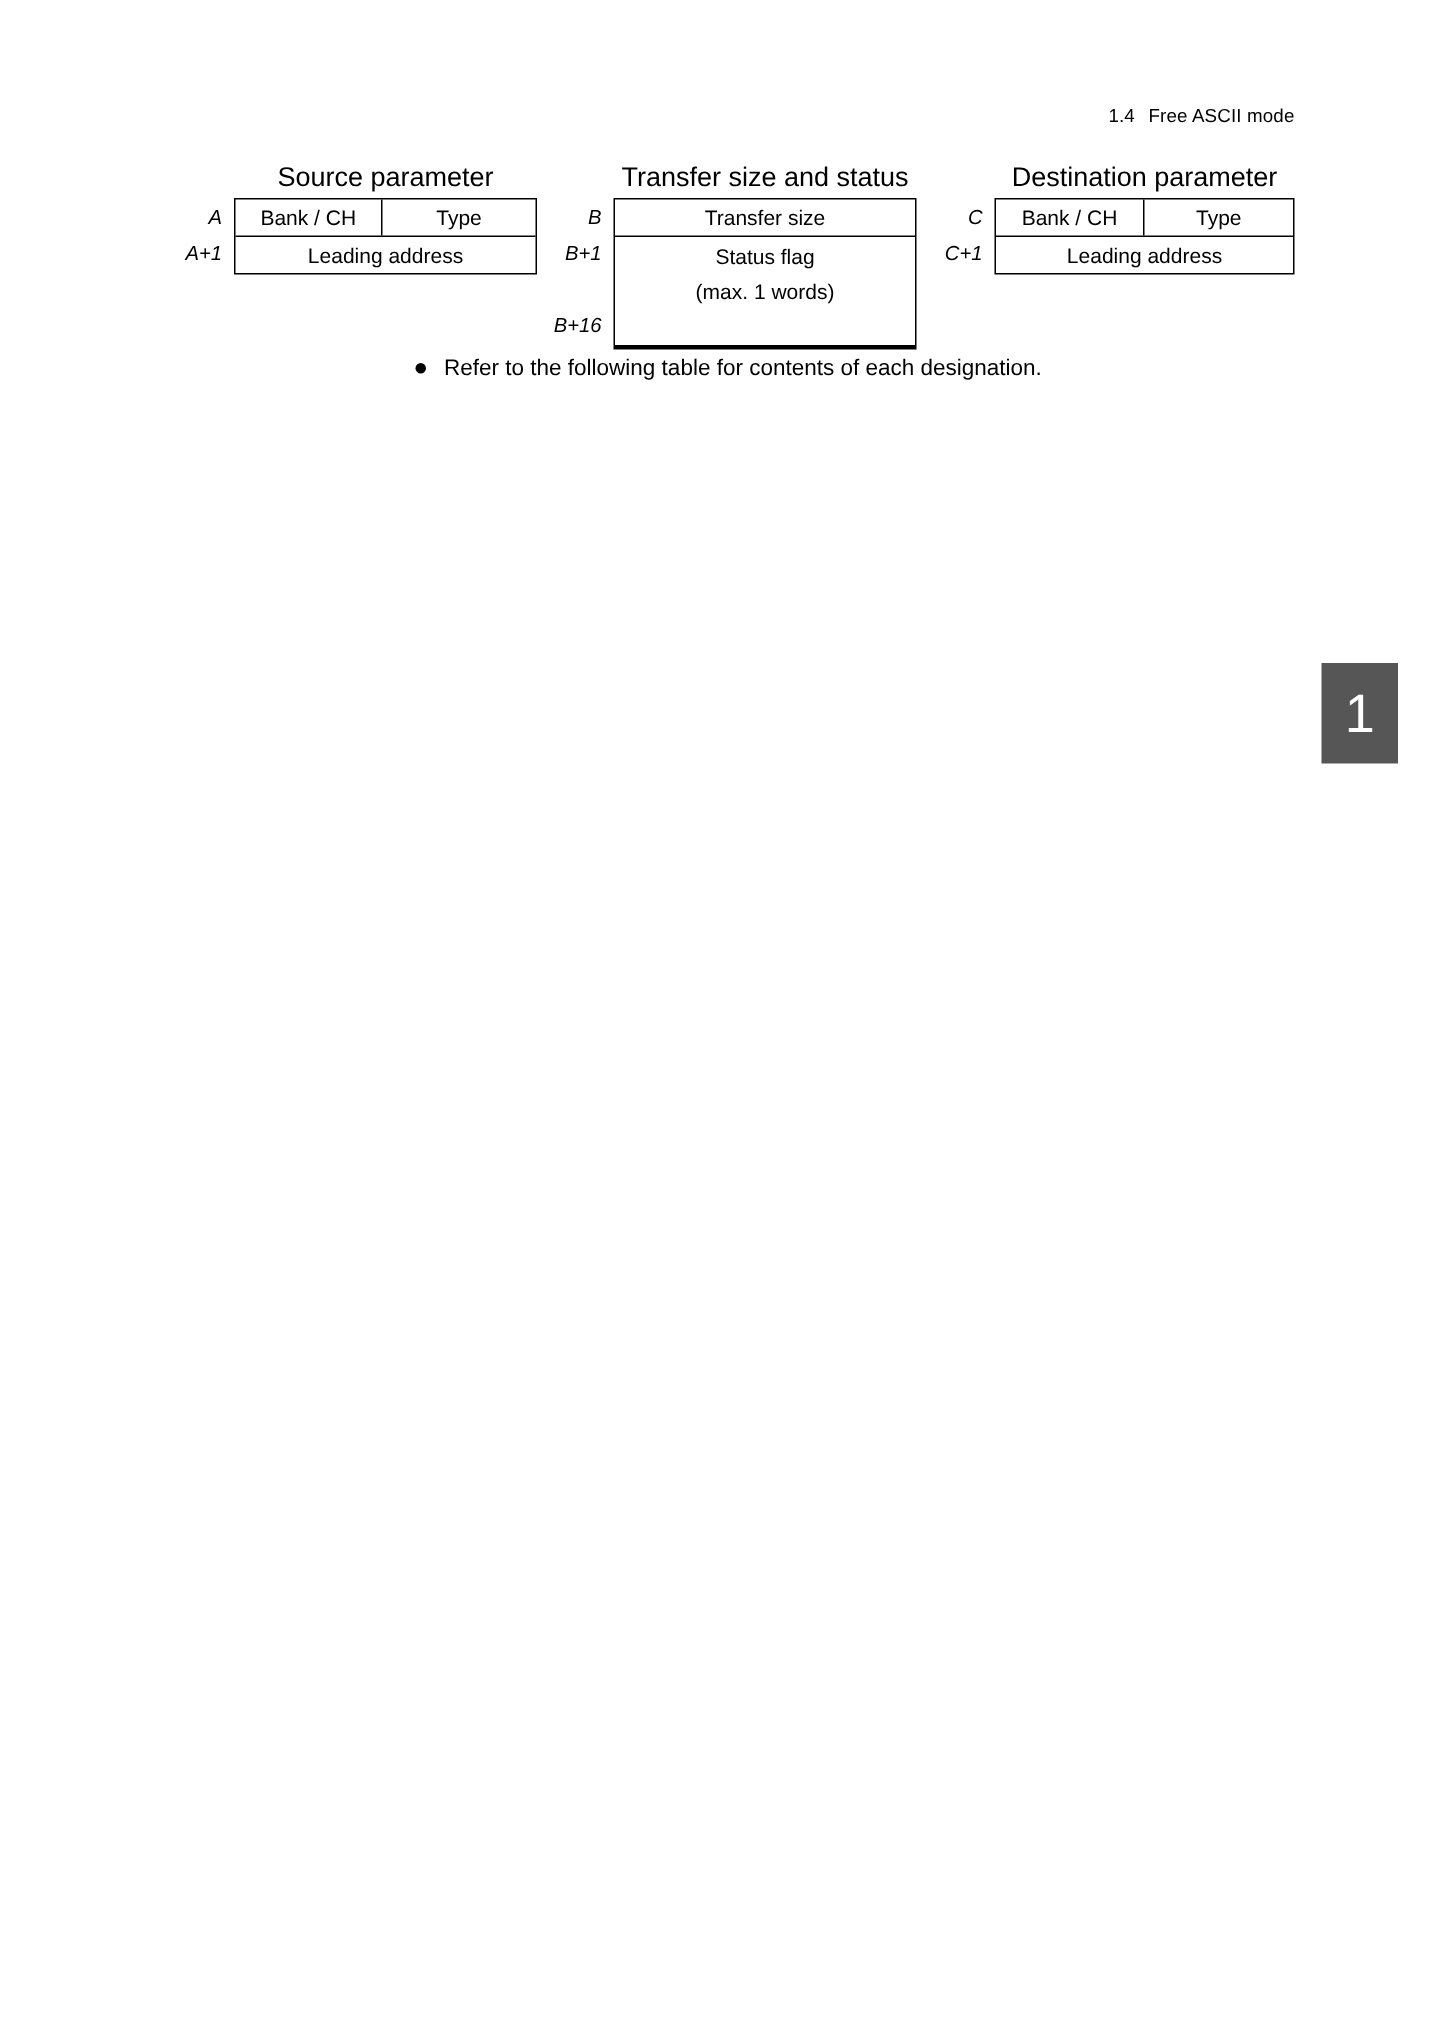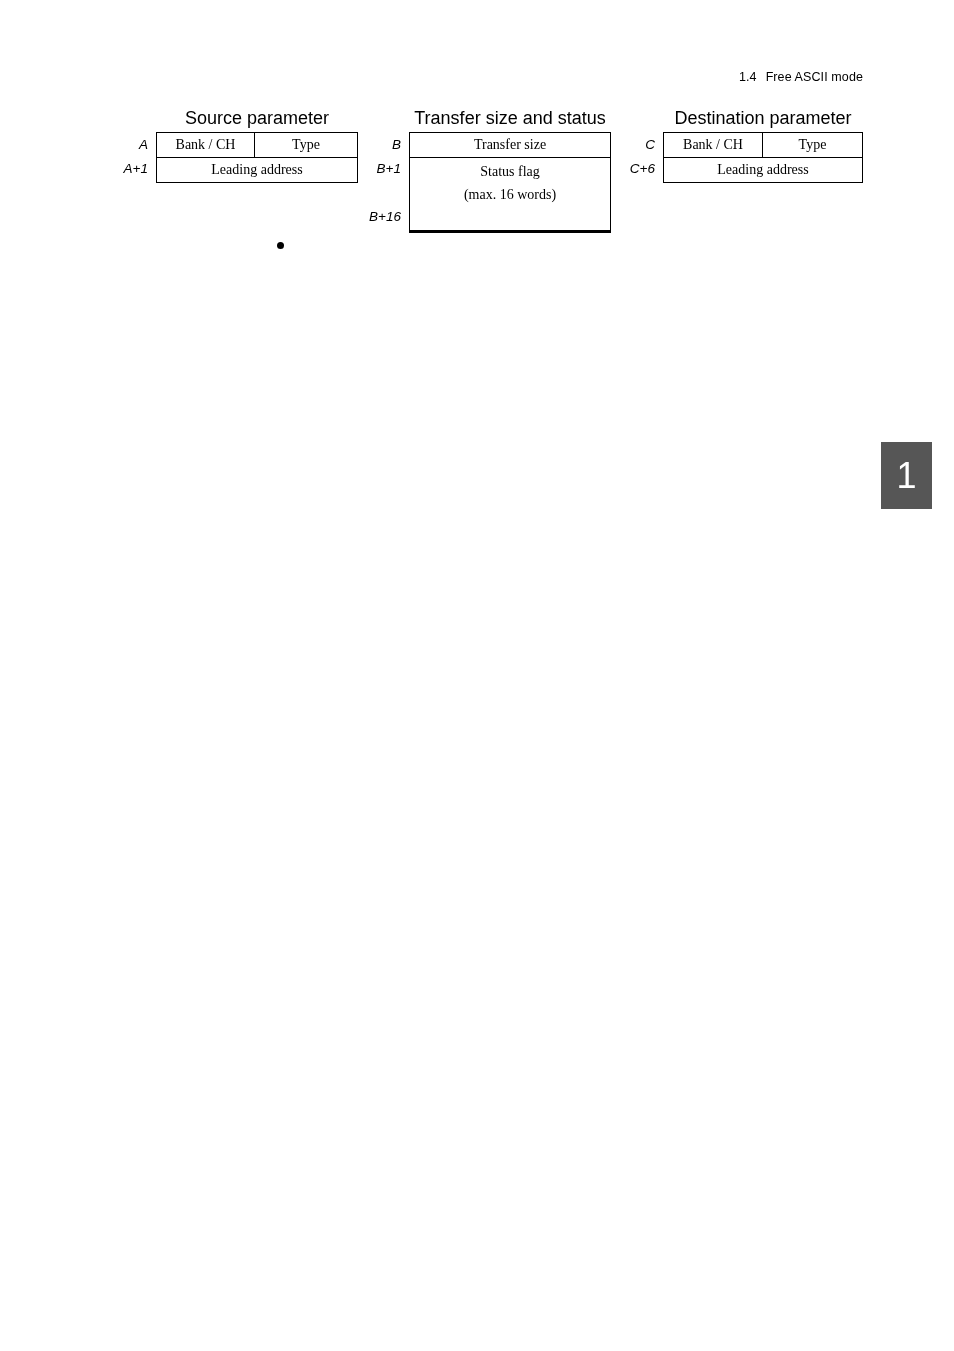--- a/index.html
+++ b/index.html
@@ -56,21 +56,20 @@
     left: 0;
     border: 1.6px solid #000;
     box-sizing: border-box;
   }
   .grid.thick-bottom {
     border-bottom-width: 3px;
   }
   .row {
     display: flex;
     box-sizing: border-box;
-    font-family: Liberation Serif, serif;
   }
   .row + .row {
     border-top: 1.6px solid #000;
   }
   .cell {
     display: flex;
     align-items: center;
     justify-content: center;
     font-size: 14px;
     box-sizing: border-box;
@@ -186,46 +185,47 @@
       <div class="rowlabel" style="left:-44px; top:29px; width:36px;">B</div>
       <div class="rowlabel" style="left:-44px; top:53px; width:36px;">B+1</div>
       <div class="rowlabel" style="left:-50px; top:101px; width:42px;">B+16</div>
       <div class="grid thick-bottom" style="width:202px;">
         <div class="row">
           <div class="cell full">Transfer size</div>
         </div>
         <div class="row">
           <div class="cell full tall">
             <span>Status flag</span>
-            <span>(max. 16 words)</span>
+            <span>(max. 1 words)</span>
           </div>
         </div>
       </div>
     </div>
 
     <div class="block" style="left:663px; top:0; width:200px;">
       <div class="block-title">Destination parameter</div>
       <div class="rowlabel" style="left:-40px; top:29px; width:32px;">C</div>
-      <div class="rowlabel" style="left:-40px; top:53px; width:32px;">C+6</div>
+      <div class="rowlabel" style="left:-40px; top:53px; width:32px;">C+1</div>
       <div class="grid" style="width:200px;">
         <div class="row">
           <div class="cell" style="width:99px;">Bank / CH</div>
           <div class="cell" style="width:101px;">Type</div>
         </div>
         <div class="row">
           <div class="cell full">Leading address</div>
         </div>
       </div>
     </div>
 
   </div>
 
   <div class="bullets">
     <div class="bullet-item">
       <span class="bullet-dot"></span>
+      <span>Refer to the following table for contents of each designation.</span>
     </div>
   </div>
 
   <div class="chapter-tab">
     <span>1</span>
   </div>
 
   <div class="footer-code">6F8C0926</div>
   <div class="footer-page">61</div>
 

